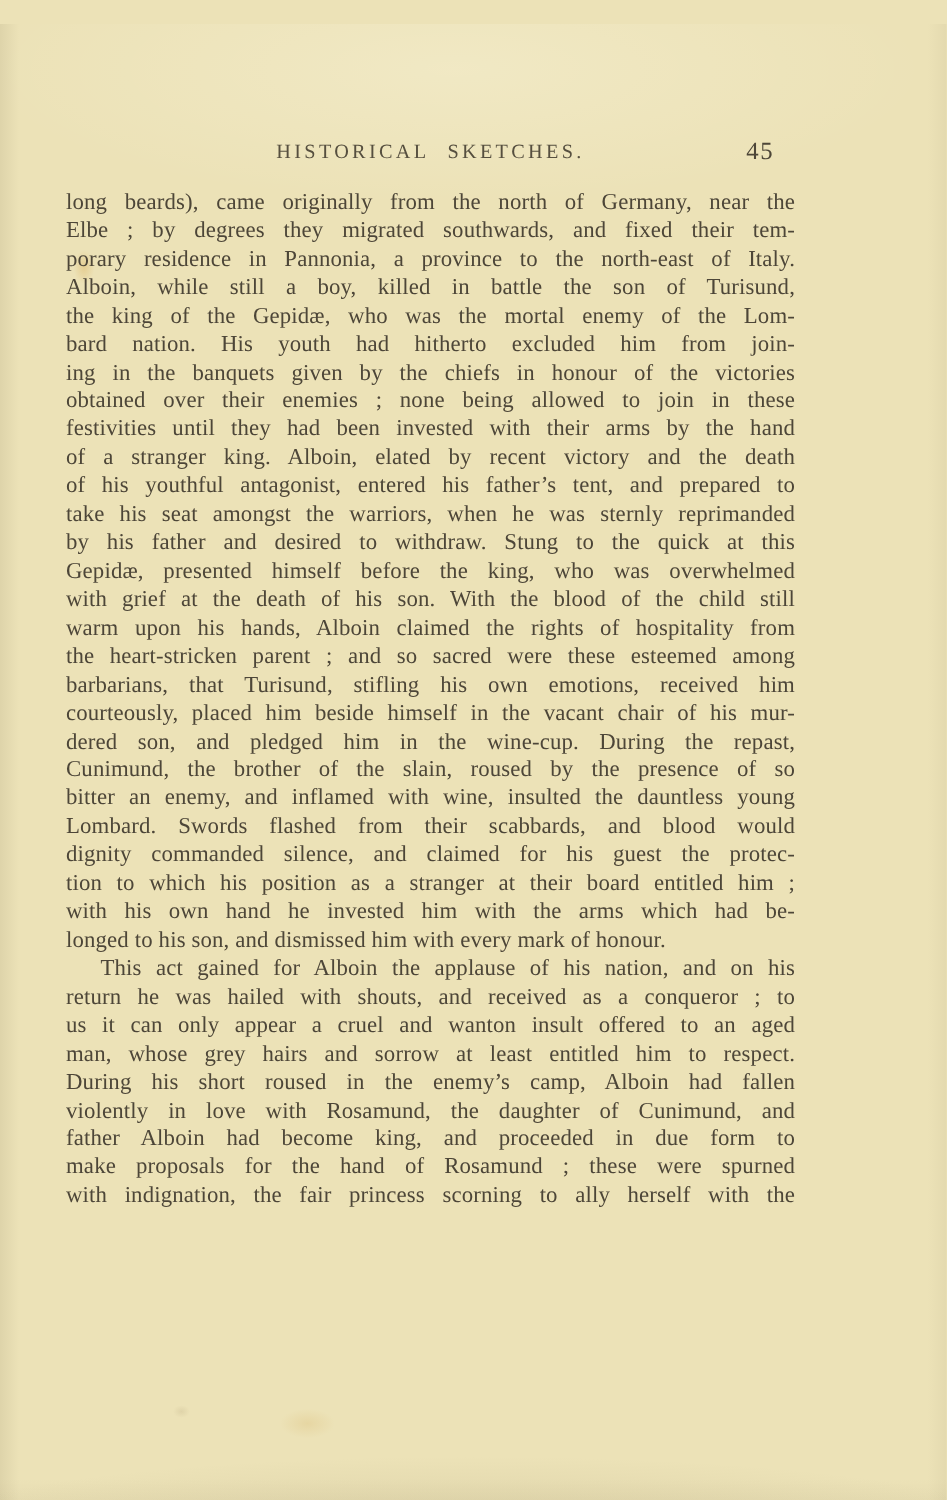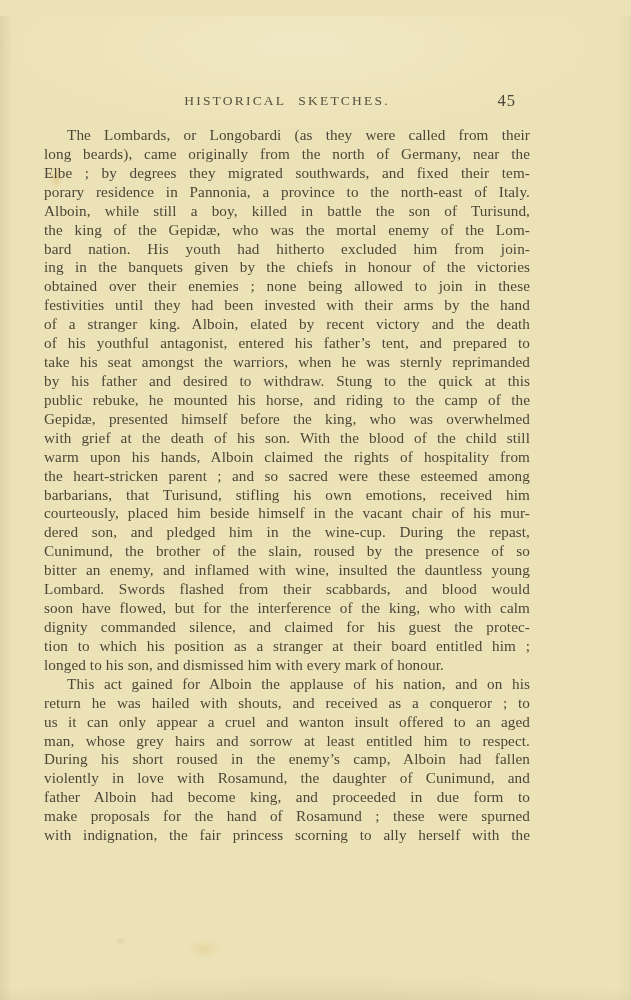--- a/index.html
+++ b/index.html
@@ -78,48 +78,46 @@
 </head>
 <body style="background: rgb(236, 226, 183);">
 
 <div class="page" style="color: rgb(77, 70, 56);">
   <div class="header">
     <span class="running-title">HISTORICAL SKETCHES.</span>
     <span class="page-number">45</span>
   </div>
   <div class="body-text" id="page-body">
       <div class="paragraph">
-        <div class="line indent">The Lombards, or Longobardi (as they were called from their</div>
         <div class="line">long beards), came originally from the north of Germany, near the</div>
         <div class="line">Elbe ; by degrees they migrated southwards, and fixed their tem-</div>
         <div class="line">porary residence in Pannonia, a province to the north-east of Italy.</div>
         <div class="line">Alboin, while still a boy, killed in battle the son of Turisund,</div>
         <div class="line">the king of the Gepidæ, who was the mortal enemy of the Lom-</div>
         <div class="line">bard nation. His youth had hitherto excluded him from join-</div>
         <div class="line">ing in the banquets given by the chiefs in honour of the victories</div>
         <div class="line">obtained over their enemies ; none being allowed to join in these</div>
         <div class="line">festivities until they had been invested with their arms by the hand</div>
         <div class="line">of a stranger king. Alboin, elated by recent victory and the death</div>
         <div class="line">of his youthful antagonist, entered his father’s tent, and prepared to</div>
         <div class="line">take his seat amongst the warriors, when he was sternly reprimanded</div>
         <div class="line">by his father and desired to withdraw. Stung to the quick at this</div>
-        <div class="line">public rebuke, he mounted his horse, and riding to the camp of the</div>
         <div class="line">Gepidæ, presented himself before the king, who was overwhelmed</div>
         <div class="line">with grief at the death of his son. With the blood of the child still</div>
         <div class="line">warm upon his hands, Alboin claimed the rights of hospitality from</div>
         <div class="line">the heart-stricken parent ; and so sacred were these esteemed among</div>
         <div class="line">barbarians, that Turisund, stifling his own emotions, received him</div>
         <div class="line">courteously, placed him beside himself in the vacant chair of his mur-</div>
         <div class="line">dered son, and pledged him in the wine-cup. During the repast,</div>
         <div class="line">Cunimund, the brother of the slain, roused by the presence of so</div>
         <div class="line">bitter an enemy, and inflamed with wine, insulted the dauntless young</div>
         <div class="line">Lombard. Swords flashed from their scabbards, and blood would</div>
-        <div class="line">soon have flowed, but for the interference of the king, who with calm</div>
         <div class="line">dignity commanded silence, and claimed for his guest the protec-</div>
         <div class="line">tion to which his position as a stranger at their board entitled him ;</div>
+        <div class="line">with his own hand he invested him with the arms which had be-</div>
         <div class="line last">longed to his son, and dismissed him with every mark of honour.</div>
       </div>
       <div class="paragraph">
         <div class="line indent">This act gained for Alboin the applause of his nation, and on his</div>
         <div class="line">return he was hailed with shouts, and received as a conqueror ; to</div>
         <div class="line">us it can only appear a cruel and wanton insult offered to an aged</div>
         <div class="line">man, whose grey hairs and sorrow at least entitled him to respect.</div>
         <div class="line">During his short roused in the enemy’s camp, Alboin had fallen</div>
         <div class="line">violently in love with Rosamund, the daughter of Cunimund, and</div>
         <div class="line">father Alboin had become king, and proceeded in due form to</div>

